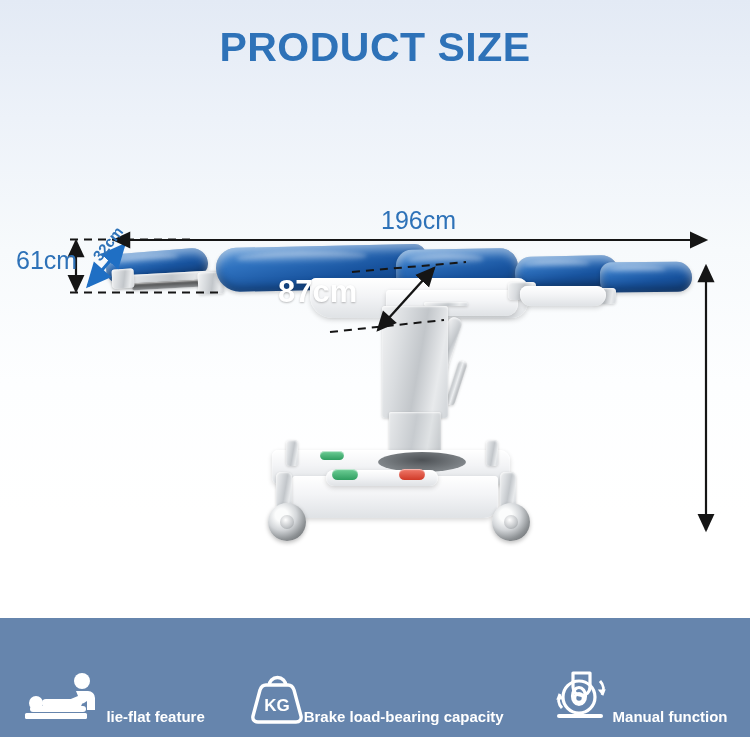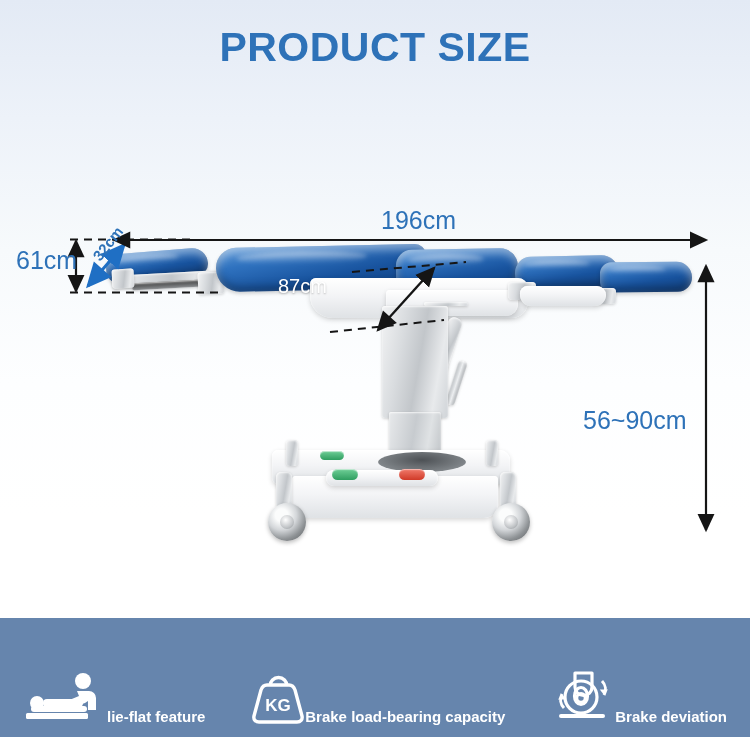--- a/index.html
+++ b/index.html
@@ -52,21 +52,21 @@
     box-shadow:inset 0 1px 2px rgba(255,255,255,.8), 0 1px 3px rgba(0,0,0,.18);
   }
   .shell{
     position:absolute;
     background:linear-gradient(180deg,#ffffff 0%,#f3f4f6 45%,#dfe2e5 100%);
     box-shadow:inset 0 1px 2px #fff, 0 2px 5px rgba(0,0,0,.16);
   }
 
   
   .dimlabel{position:absolute;color:#2e72b8;font-size:25px;font-weight:400;white-space:nowrap;line-height:1;}
-  .dimlabel.white{color:#ffffff;font-weight:normal;font-size:20px;text-shadow:0 1px 2px rgba(0,0,0,.25);}
+  .dimlabel.white{color:#ffffff;font-weight:bold;font-size:31px;text-shadow:0 1px 2px rgba(0,0,0,.25);}
   .dimlabel.small{font-size:15px;font-weight:bold;}
 
   
   #features{
     position:absolute;left:0;top:618px;width:750px;height:119px;
     background:#6685ad;display:flex;align-items:center;justify-content:space-around;
   }
   .feature{display:flex;flex-direction:row;align-items:flex-end;justify-content:flex-end;height:92px;}
   .feature .ficon{height:56px;display:flex;align-items:flex-end;justify-content:center;}
   .feature .flabel{
@@ -169,21 +169,20 @@
     </svg>
 
     <div class="dimlabel" style="left:16px;top:128px;">61cm</div>
 
     <div class="dimlabel small" style="left:90px;top:134px;transform:rotate(-52deg);transform-origin:left top;">32cm</div>
 
     <div class="dimlabel white" style="left:278px;top:156px;">87cm</div>
 
     <div class="dimlabel" style="left:381px;top:88px;">196cm</div>
 
-    <div class="dimlabel" style="left:583px;top:288px;">56~90cm</div>
   </div>
 
   <div id="features">
 
     <div class="feature">
       <span class="ficon">
         <svg width="84" height="52" viewBox="0 0 84 52">
 
           <rect x="3" y="41" width="62" height="6" rx="1.5" fill="#fff"></rect>
           <rect x="8" y="34" width="56" height="6" rx="3" fill="#fff"></rect>
@@ -223,17 +222,17 @@
 
             <path d="M10 48 h42" stroke-width="4" stroke-linecap="round"></path>
 
             <path d="M51 13 a12 12 0 0 1 2 14" stroke-width="3"></path>
             <path d="M13 40 a12 12 0 0 1 -2 -14" stroke-width="3"></path>
           </g>
           <path d="M53 27 l-4.2 -5.4 l8.2 0 z" fill="#fff"></path>
           <path d="M11 26 l4.2 5.4 l-8.2 0 z" fill="#fff"></path>
         </svg>
       </span>
-      <span class="flabel">Brake deviation</span>
+      <span class="flabel">Manual function</span>
     </div>
 
   </div>
 </div>
 
 </body></html>

